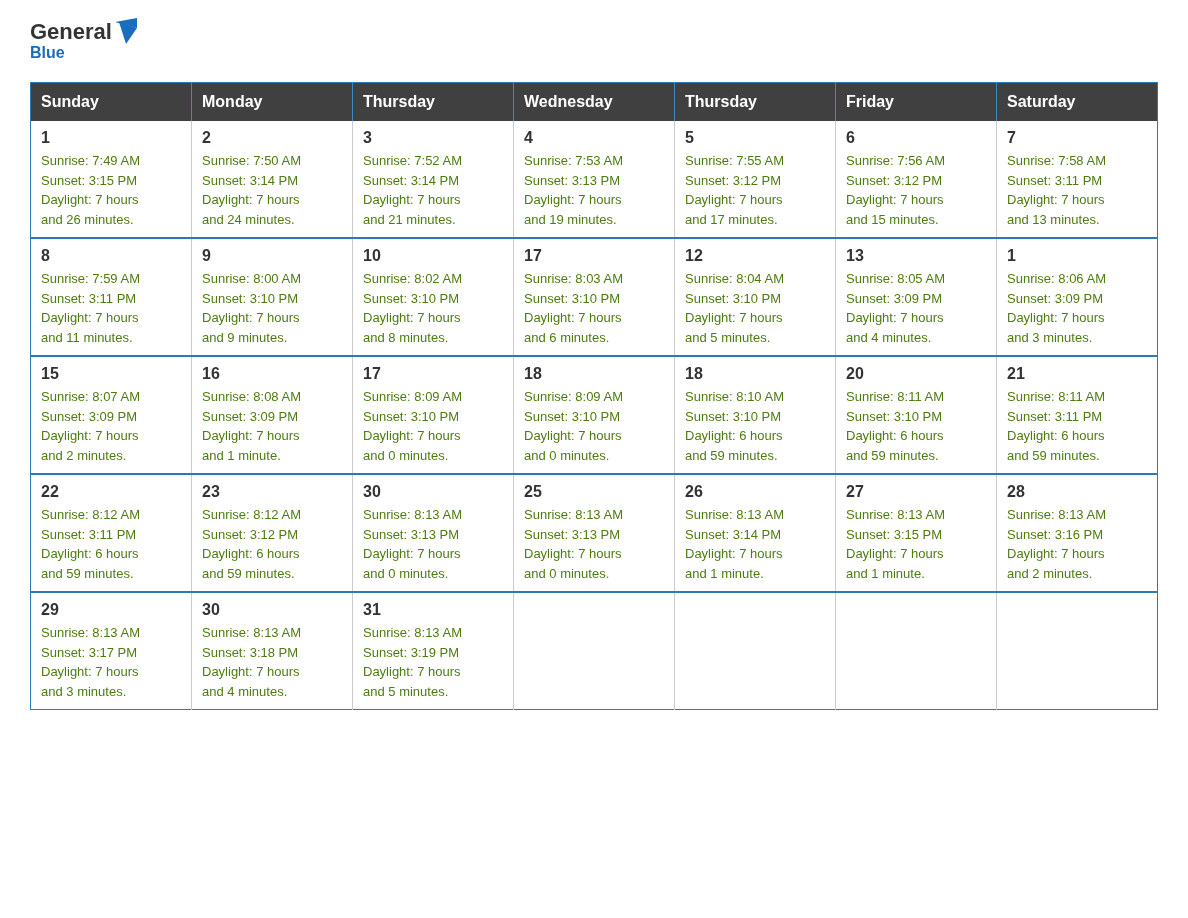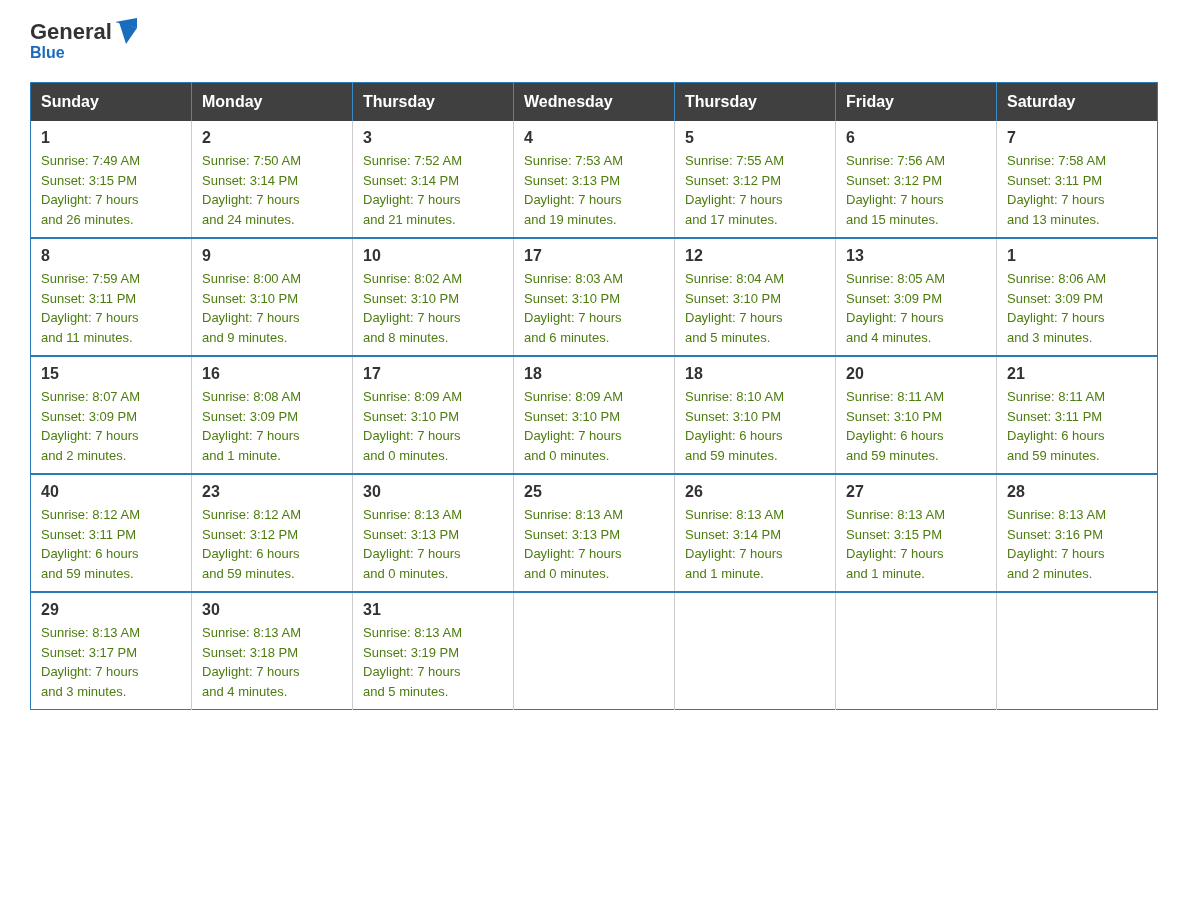--- a/index.html
+++ b/index.html
@@ -203,21 +203,21 @@
         <span class="day-number">20</span>
         <span class="day-info">Sunrise: 8:11 AM<br>Sunset: 3:10 PM<br>Daylight: 6 hours<br>and 59 minutes.</span>
       </td>
         <td>
         <span class="day-number">21</span>
         <span class="day-info">Sunrise: 8:11 AM<br>Sunset: 3:11 PM<br>Daylight: 6 hours<br>and 59 minutes.</span>
       </td>
       </tr>
       <tr>
         <td>
-        <span class="day-number">40</span>
+        <span class="day-number">22</span>
         <span class="day-info">Sunrise: 8:12 AM<br>Sunset: 3:11 PM<br>Daylight: 6 hours<br>and 59 minutes.</span>
       </td>
         <td>
         <span class="day-number">23</span>
         <span class="day-info">Sunrise: 8:12 AM<br>Sunset: 3:12 PM<br>Daylight: 6 hours<br>and 59 minutes.</span>
       </td>
         <td>
         <span class="day-number">30</span>
         <span class="day-info">Sunrise: 8:13 AM<br>Sunset: 3:13 PM<br>Daylight: 7 hours<br>and 0 minutes.</span>
       </td>

